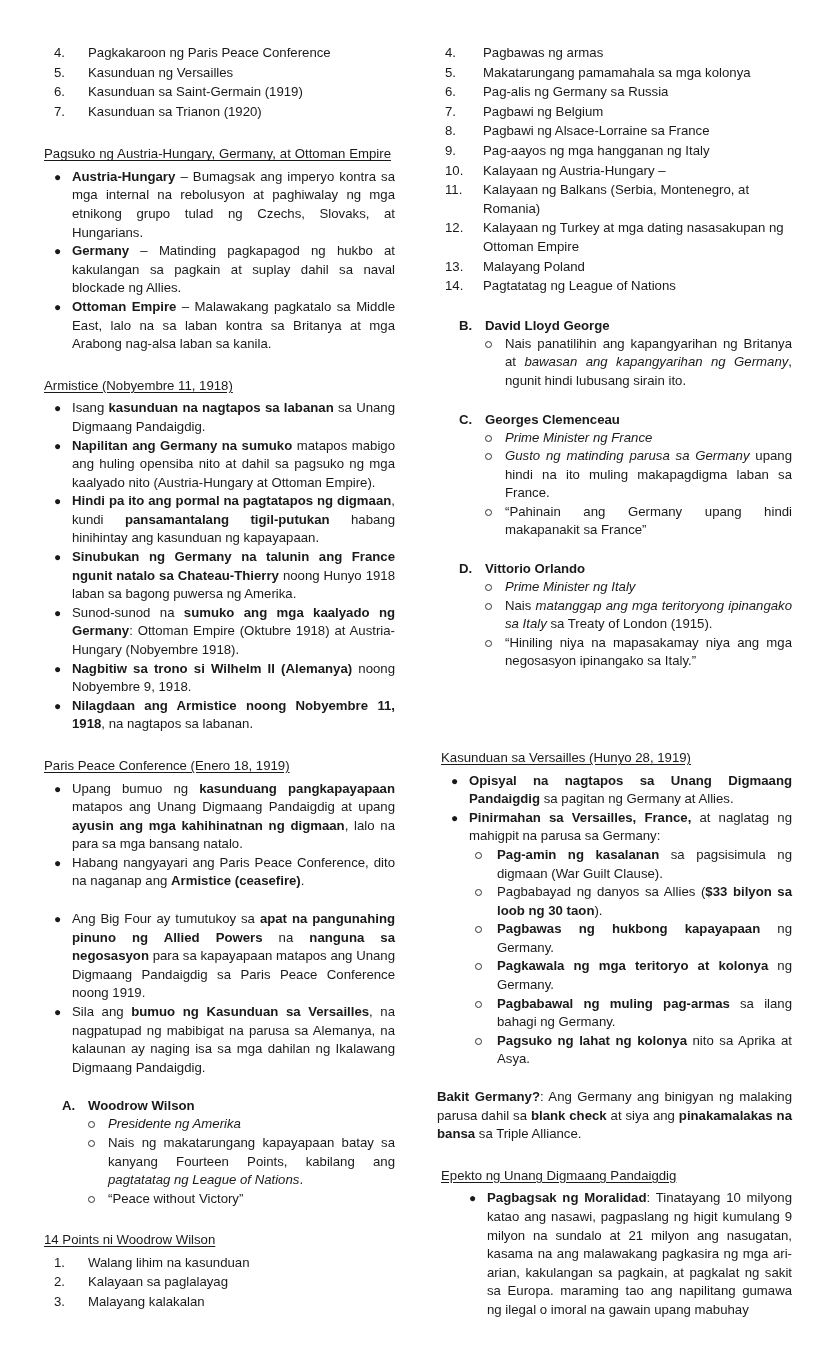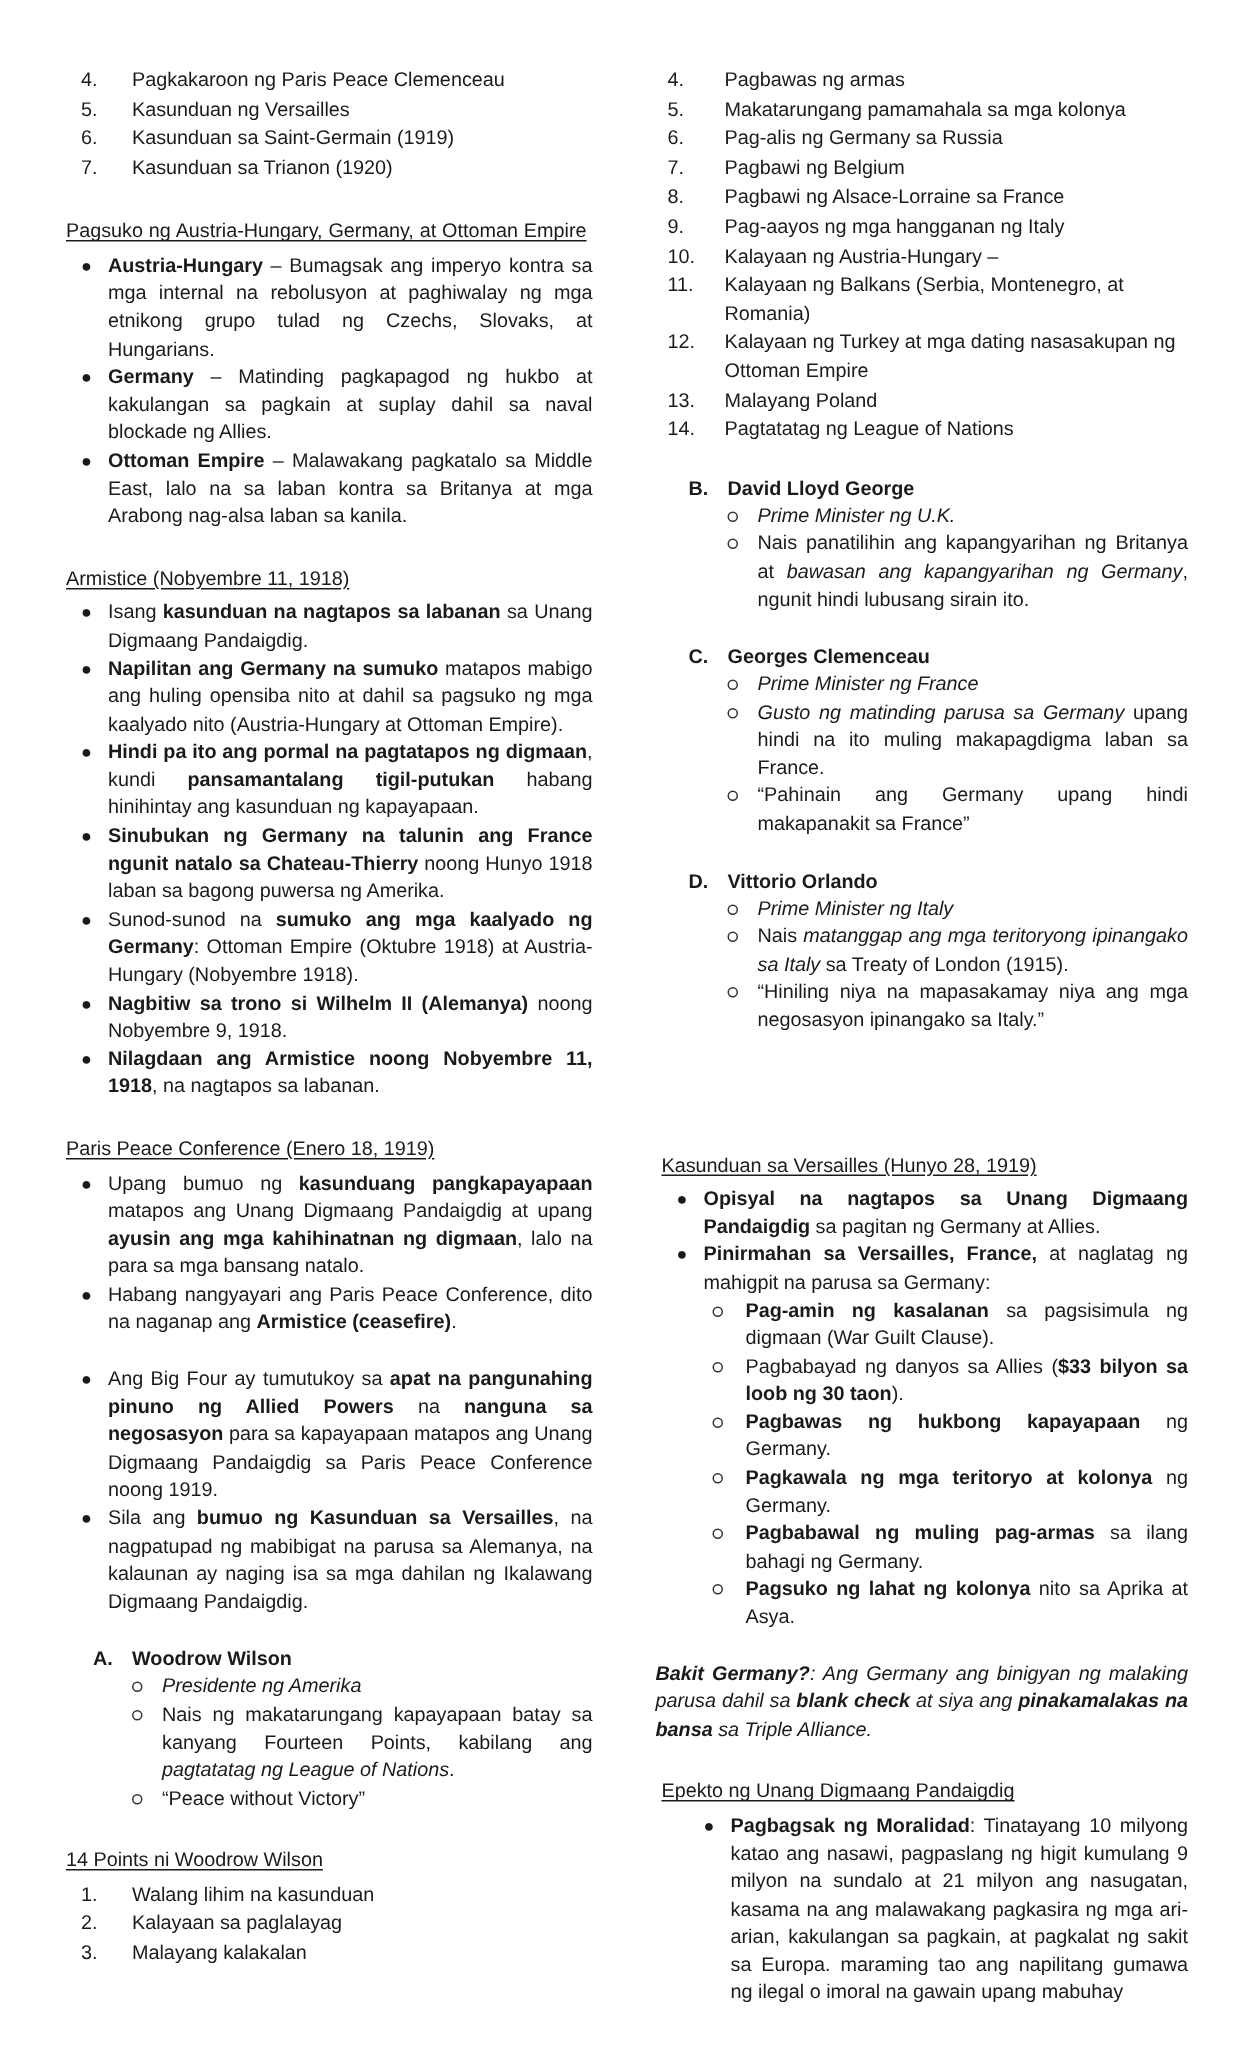--- a/index.html
+++ b/index.html
@@ -135,36 +135,35 @@
   }
   
   ul.circ.tight > li { padding-left: 60px; }
   ul.circ.tight > li > .mk { left: 38px; }
 
   p.para {
     font-size: 13.2px;
     line-height: 18.6px;
     text-align: justify;
     margin: 0;
-    font-style: italic;
   }
 
   b, strong { font-weight: bold; }
   i, em { font-style: italic; }
 </style>
 </head>
 <body>
 
 <div class="page">
   <div class="columns">
 
     <div class="col">
 
       <ol class="num">
-        <li><span class="mk">4.</span><span>Pagkakaroon ng Paris Peace Clemenceau</span></li>
+        <li><span class="mk">4.</span><span>Pagkakaroon ng Paris Peace Conference</span></li>
         <li><span class="mk">5.</span><span>Kasunduan ng Versailles</span></li>
         <li><span class="mk">6.</span><span>Kasunduan sa Saint-Germain (1919)</span></li>
         <li><span class="mk">7.</span><span>Kasunduan sa Trianon (1920)</span></li>
       </ol>
 
       <div class="gap-md"></div>
 
       <div class="heading-ul stretch">Pagsuko ng Austria-Hungary, Germany, at Ottoman Empire</div>
 
       <ul class="dot">
@@ -241,21 +240,20 @@
         <li><span class="mk">13.</span><span>Malayang Poland</span></li>
         <li><span class="mk">14.</span><span>Pagtatatag ng League of Nations</span></li>
       </ol>
 
       <div class="gap-md"></div>
 
       <ol class="alpha">
         <li class="head"><span class="mk">B.</span><span>David Lloyd George</span></li>
       </ol>
       <ul class="circ">
-        <li><span class="mk"></span><i>Prime Minister ng U.K.</i></li>
         <li><span class="mk"></span><span>Nais panatilihin ang kapangyarihan ng Britanya at </span><i>bawasan ang kapangyarihan ng Germany</i><span>, ngunit hindi lubusang sirain ito.</span></li>
       </ul>
 
       <div class="gap-md"></div>
 
       <ol class="alpha">
         <li class="head"><span class="mk">C.</span><span>Georges Clemenceau</span></li>
       </ol>
       <ul class="circ">
         <li><span class="mk"></span><i>Prime Minister ng France</i></li>

